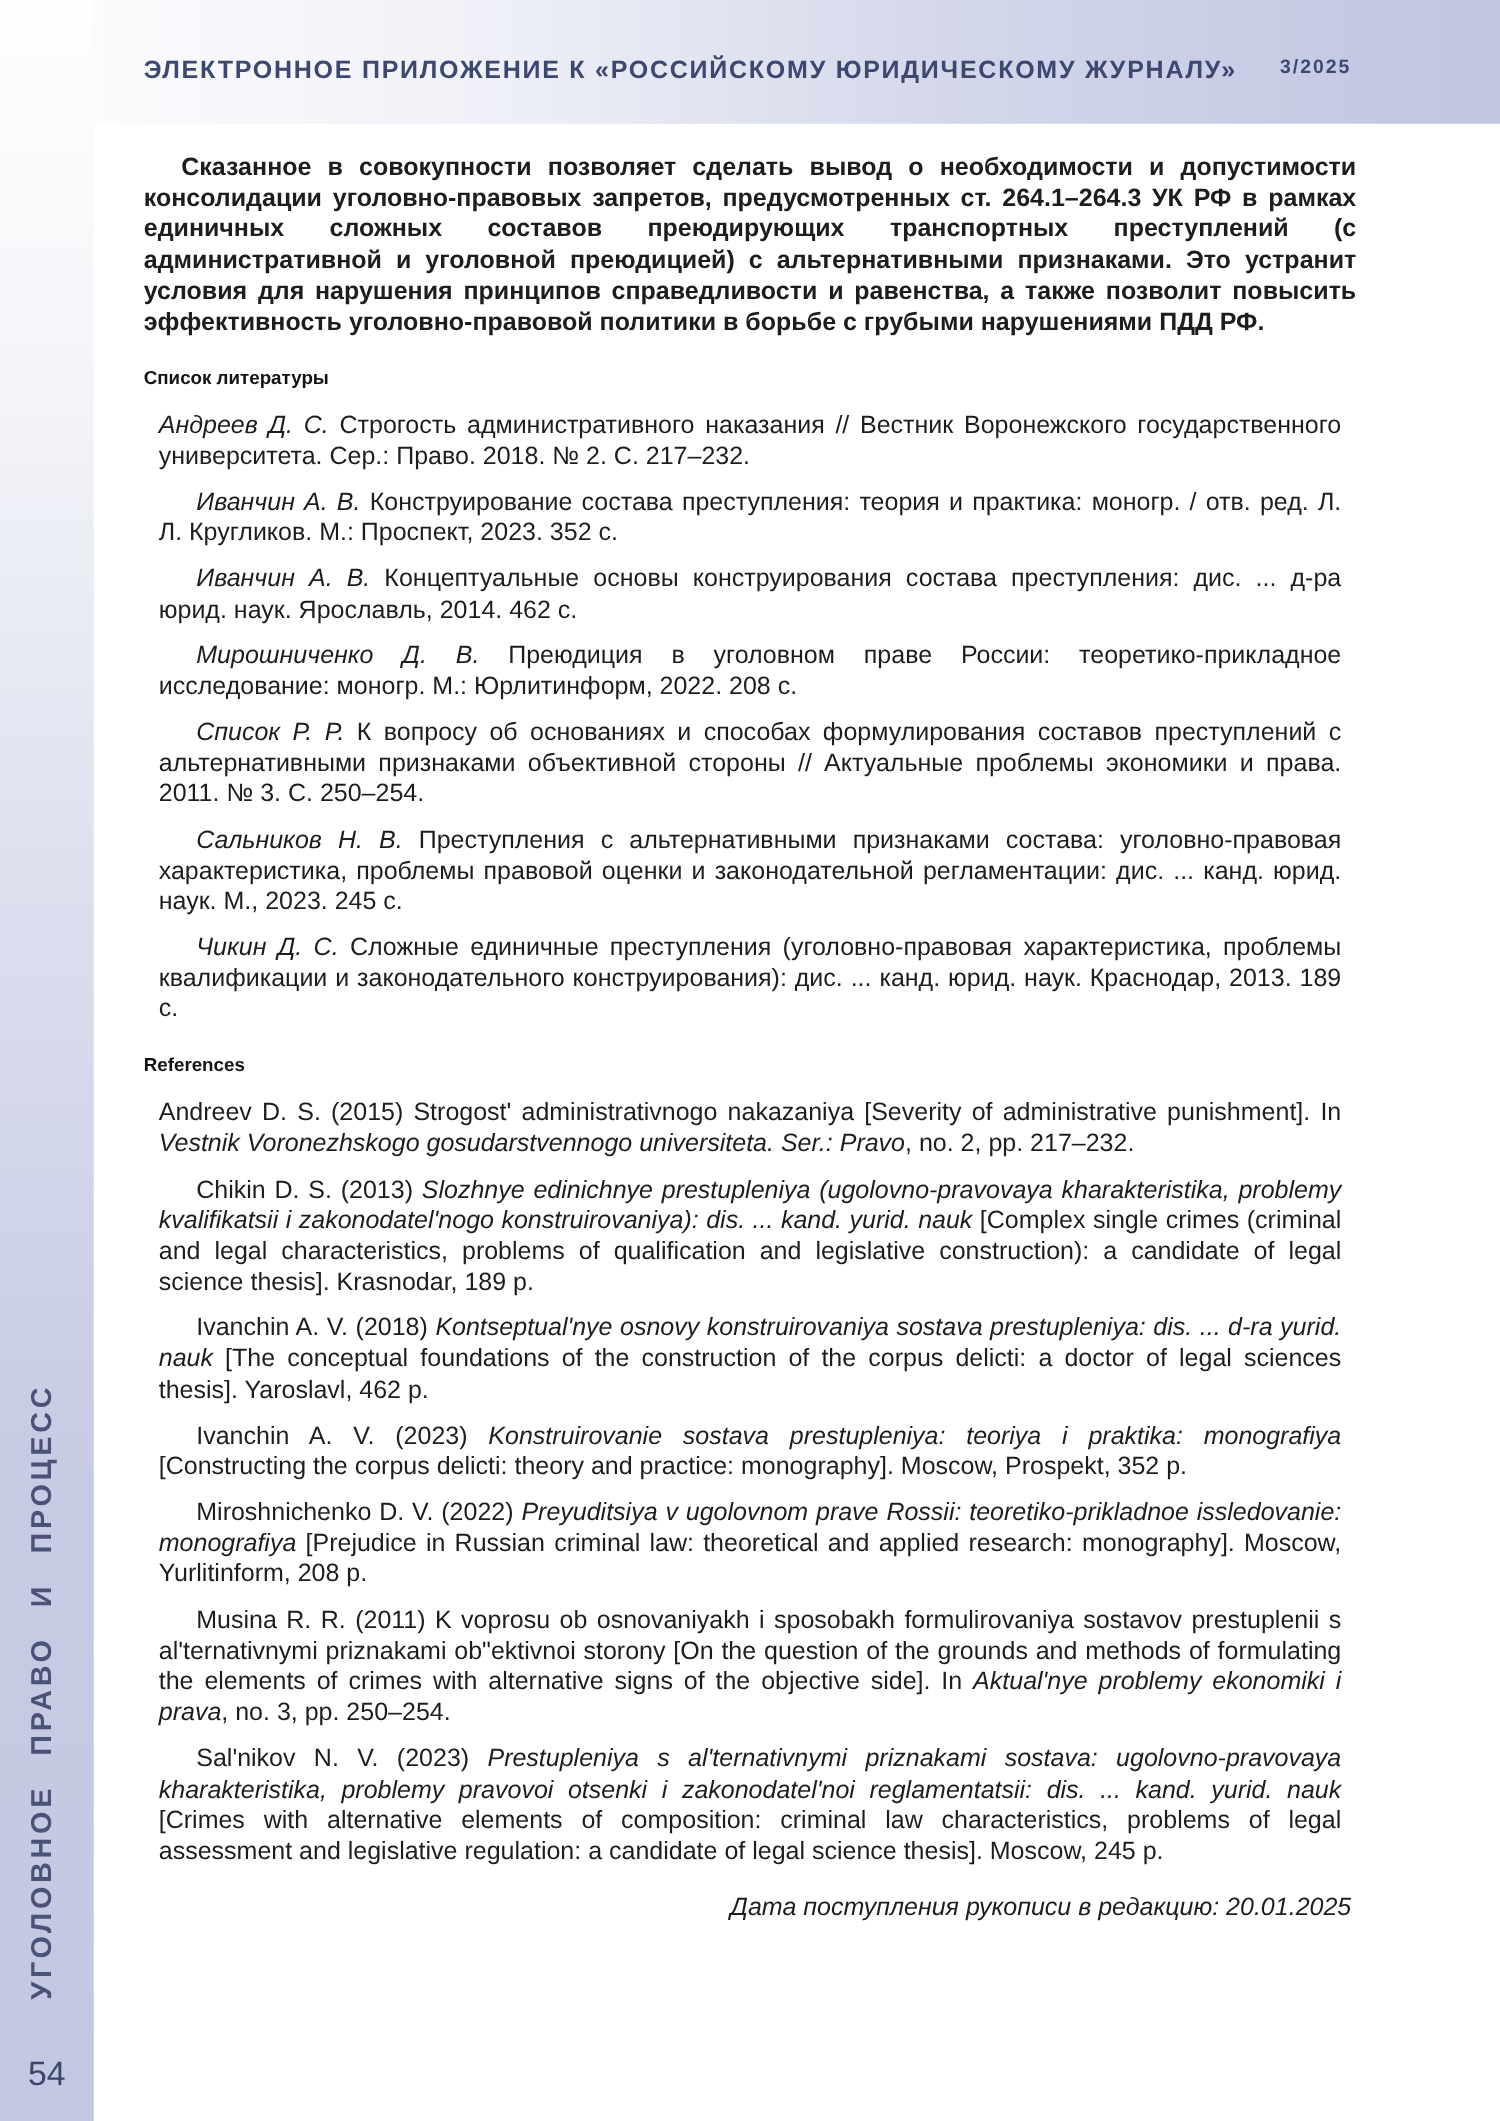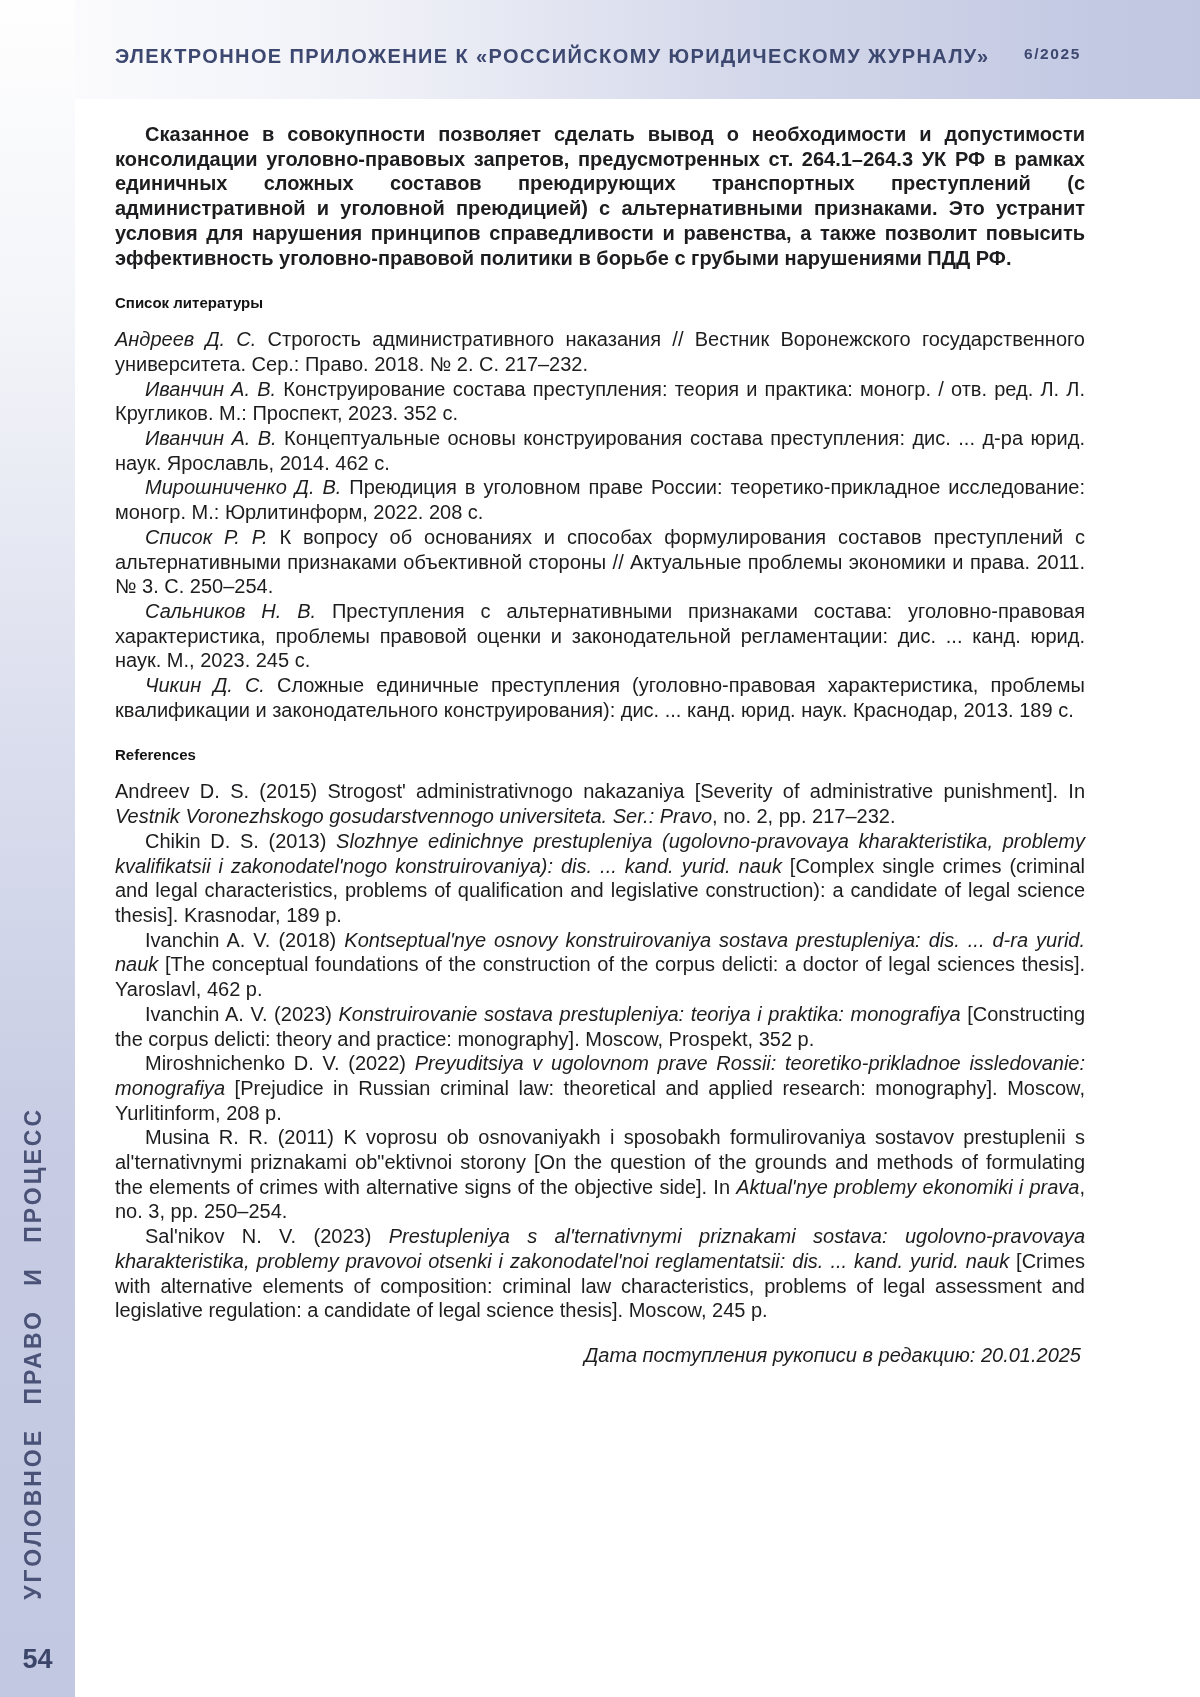--- a/index.html
+++ b/index.html
@@ -54,21 +54,21 @@
     color: #4a5377;
     white-space: nowrap;
   }
   .side-pagenum {
     position: absolute;
     left: 0;
     bottom: 22px;
     width: 75px;
     text-align: center;
     font-size: 27px;
-    font-weight: 700;
+    font-weight: 400;
     color: #3c466a;
   }
   
   .content {
     position: absolute;
     left: 115px;
     top: 122px;
     width: 970px;
     color: #1d1d1f;
     font-size: 20px;
@@ -83,21 +83,21 @@
   .section-heading {
     margin: 20px 0 11px 0;
     font-size: 15px;
     line-height: 26px;
     font-weight: 700;
     color: #131314;
     text-align: left;
     text-indent: 0;
   }
   .ref-item {
-    margin: 0;
+    margin: 12px;
     text-indent: 30px;
   }
   .ref-item.no-indent { text-indent: 0; }
   .ref-item .author { font-style: italic; }
   .dates-block {
     margin-top: 20px;
     text-align: right;
     font-style: italic;
   }
   .date-line {
@@ -105,21 +105,21 @@
     line-height: 24.7px;
   }
 </style>
 </head>
 <body>
 
 <div class="page">
 
   <div class="header-band">
     <div class="header-title">ЭЛЕКТРОННОЕ ПРИЛОЖЕНИЕ К «РОССИЙСКОМУ ЮРИДИЧЕСКОМУ ЖУРНАЛУ»</div>
-    <div class="header-issue">6/2025</div>
+    <div class="header-issue">3/2025</div>
   </div>
 
   <div class="side-strip">
     <div class="side-title">УГОЛОВНОЕ ПРАВО И ПРОЦЕСС</div>
     <div class="side-pagenum">54</div>
   </div>
 
   <div class="content">
 
     <p class="body-par">Сказанное в совокупности позволяет сделать вывод о необходимости и допустимости консолидации уголовно-правовых запретов, предусмотренных ст. 264.1–264.3 УК РФ в рамках единичных сложных составов преюдирующих транспортных преступлений (с административной и уголовной преюдицией) с альтернативными признаками. Это устранит условия для нарушения принципов справедливости и равенства, а также позволит повысить эффективность уголовно-правовой политики в борьбе с грубыми нарушениями ПДД РФ.</p>

